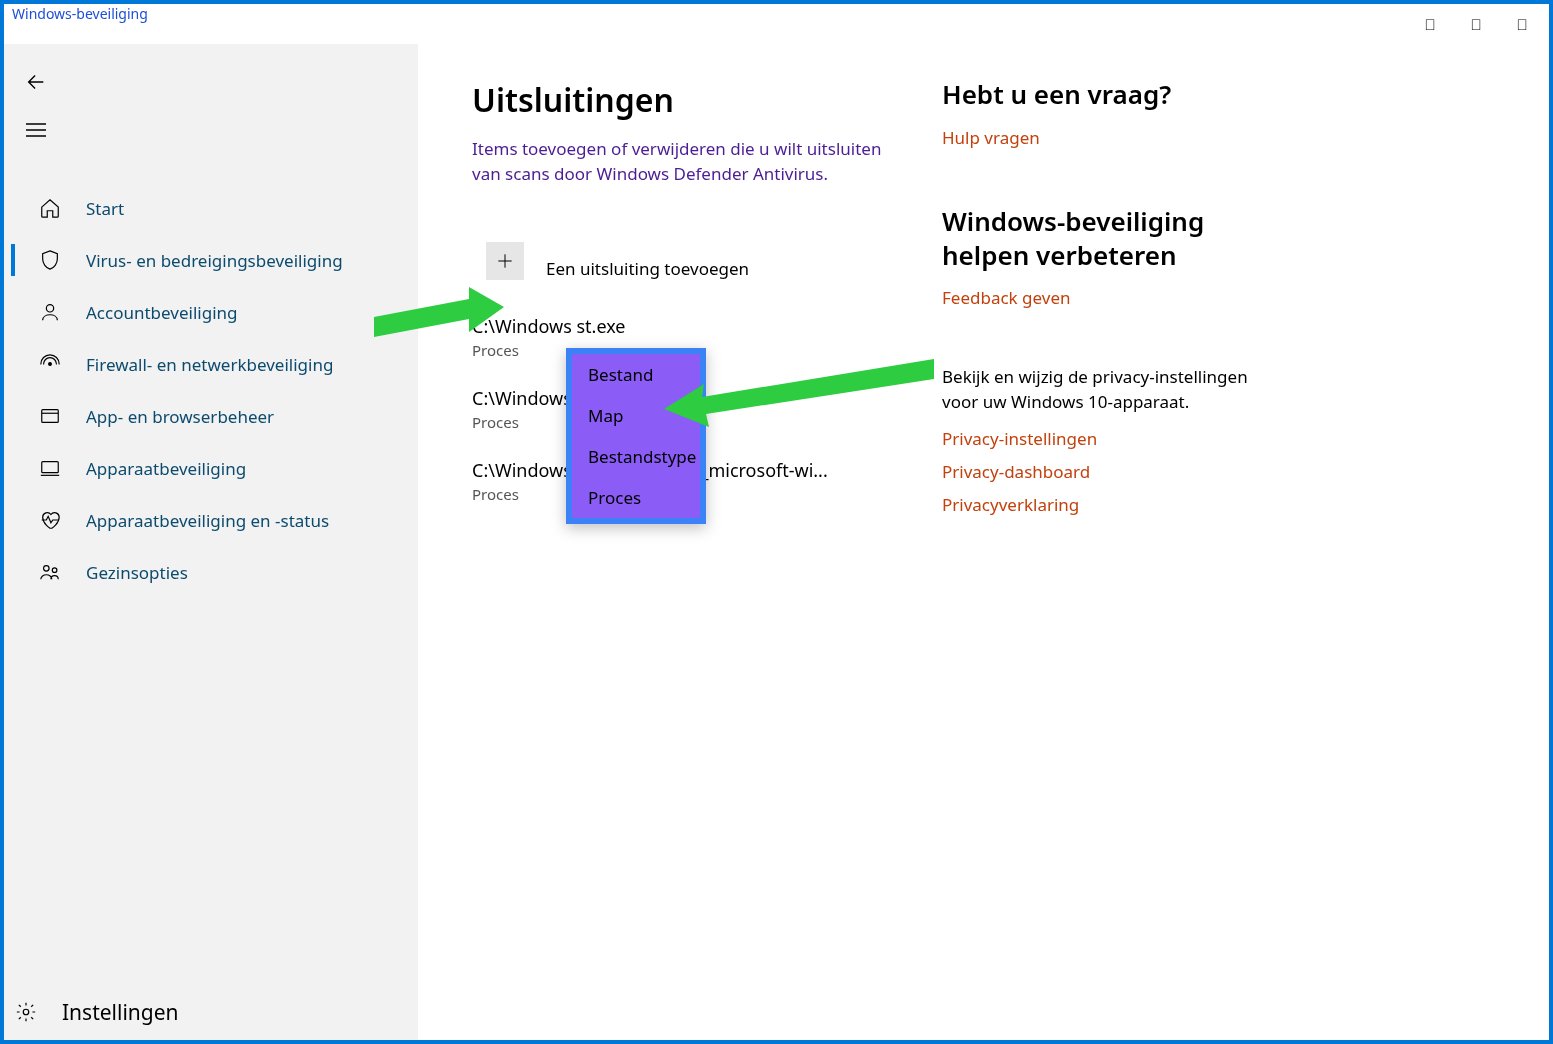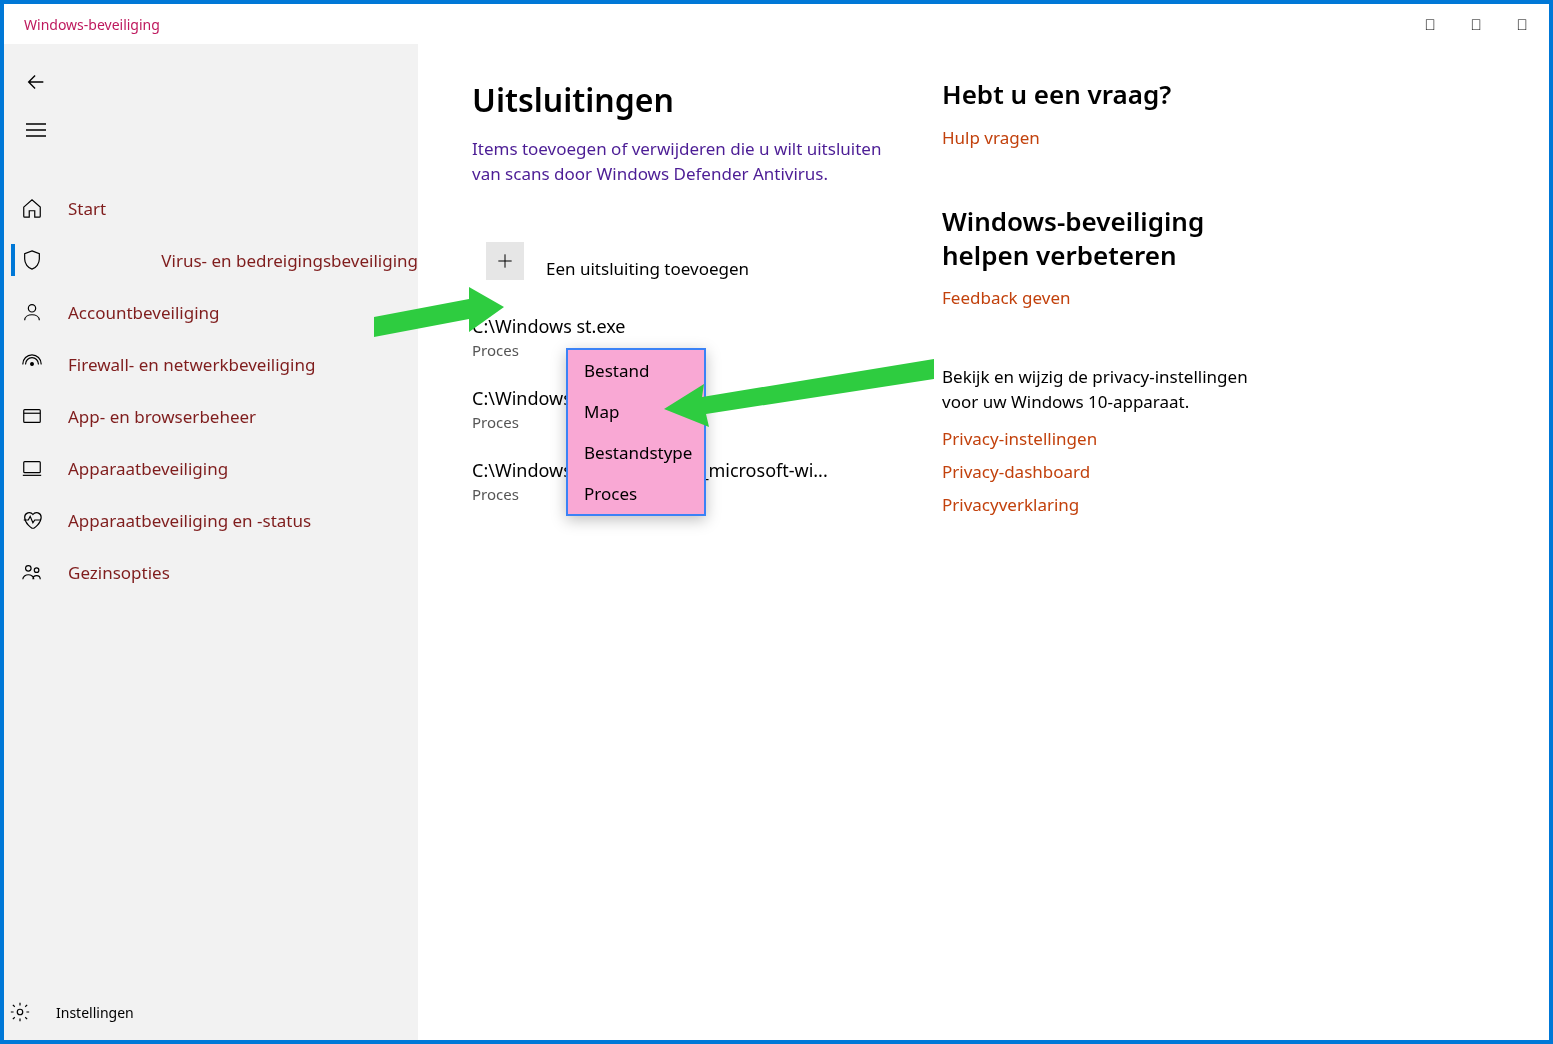--- a/index.html
+++ b/index.html
@@ -1,44 +1,44 @@
 <!DOCTYPE html>
 <html><head>
 <meta charset="utf-8">
 <style>
 * { margin: 0; padding: 0; box-sizing: border-box; font-family: "Segoe UI", system-ui, sans-serif; }
 body { width: 1553px; height: 1044px; background: #0078d7; position: relative; overflow: hidden; }
 .window { position: absolute; top: 4px; left: 4px; right: 4px; bottom: 4px; background: #fff; display: flex; flex-direction: column; }
-.titlebar { height: 40px; display: flex; align-items: center; padding-left: 20px; font-size: 14px; color: #be185d; }
+.titlebar { height: 40px; display: flex; align-items: flex-start; padding-left: 8px; font-size: 14px; color: #1d4ed8; }
 .titlebar-controls { position: absolute; top: 4px; right: 4px; display: flex; }
 .titlebar-btn { width: 46px; height: 32px; display: flex; align-items: center; justify-content: center; font-size: 15px; font-family: "Segoe MDL2 Assets", "Segoe UI Symbol", sans-serif; color: #000; cursor: default; }
 .body { flex: 1; display: flex; }
 .sidebar { width: 414px; background: #f2f2f2; display: flex; flex-direction: column; padding-top: 14px; position: relative; }
 .back-btn { width: 48px; height: 48px; display: flex; align-items: center; justify-content: center; margin-left: 8px; cursor: pointer; font-size: 22px; }
 .hamburger { width: 48px; height: 48px; display: flex; align-items: center; justify-content: center; margin-left: 8px; cursor: pointer; }
 .hamburger svg { width: 20px; height: 14px; }
 .nav { margin-top: 28px; flex: 1; }
-.nav-item { height: 52px; display: flex; align-items: center; padding-left: 16px; gap: 24px; cursor: pointer; font-size: 17px; color: #7f1d1d; position: relative; }
-.nav-item.active { font-weight: 400; justify-content: space-between; }
+.nav-item { height: 52px; display: flex; align-items: center; padding-left: 34px; gap: 24px; cursor: pointer; font-size: 17px; color: #0c4a6e; position: relative; }
+.nav-item.active { font-weight: 400; }
 .nav-item.active::before { content: ""; position: absolute; left: 7px; top: 10px; bottom: 10px; width: 4px; background: #0078d7; }
 .nav-icon { width: 24px; height: 24px; display: flex; align-items: center; justify-content: center; flex-shrink: 0; }
 .nav-icon svg { width: 22px; height: 22px; stroke: #000; fill: none; stroke-width: 1.3; }
-.settings-item { height: 56px; display: flex; align-items: center; padding-left: 4px; gap: 24px; cursor: pointer; font-size: 14px; }
+.settings-item { height: 56px; display: flex; align-items: center; padding-left: 10px; gap: 24px; cursor: pointer; font-size: 21px; }
 .main { flex: 1; display: flex; padding: 34px 40px 16px 54px; gap: 50px; }
 .content { width: 420px; }
 .page-title { font-size: 32px; font-weight: 600; margin-bottom: 16px; }
 .page-desc { font-size: 17px; line-height: 1.45; color: #4c1d95; margin-bottom: 56px; }
 .add-row { display: flex; align-items: flex-end; gap: 22px; margin-bottom: 34px; margin-left: 14px; }
 .add-btn { width: 38px; height: 38px; background: #e6e6e6; display: flex; align-items: center; justify-content: center; cursor: pointer; }
 .add-btn svg { width: 20px; height: 20px; stroke: #000; stroke-width: 1.2; }
 .add-label { font-size: 17px; }
 .excl-item { margin-bottom: 26px; }
 .excl-path { font-size: 18px; color: #000; white-space: nowrap; overflow: hidden; }
 .excl-type { font-size: 15px; color: #555; margin-top: 2px; }
-.popup { position: absolute; top: 344px; left: 562px; width: 140px; background: #f9a8d4; box-shadow: 0 4px 14px rgba(0,0,0,.25); border: 2px solid #3b82f6; z-index: 50; }
+.popup { position: absolute; top: 344px; left: 562px; width: 140px; background: #8b5cf6; box-shadow: 0 4px 14px rgba(0,0,0,.25); border: 6px solid #3b82f6; z-index: 50; }
 .popup-item { height: 41px; display: flex; align-items: center; padding-left: 16px; font-size: 17px; cursor: pointer; }
 .aside { flex: 1; max-width: 340px; }
 .aside-block { margin-bottom: 56px; }
 .aside-title { font-size: 26px; font-weight: 600; margin-bottom: 14px; line-height: 1.3; }
 .aside-text { font-size: 17px; line-height: 1.45; margin-bottom: 12px; }
 .link { color: #c2410c; font-size: 17px; cursor: pointer; display: block; margin-bottom: 10px; }
 .arrow { position: absolute; z-index: 60; }
 .arrow svg { fill: #2ecc40; }
 </style>
 </head>

